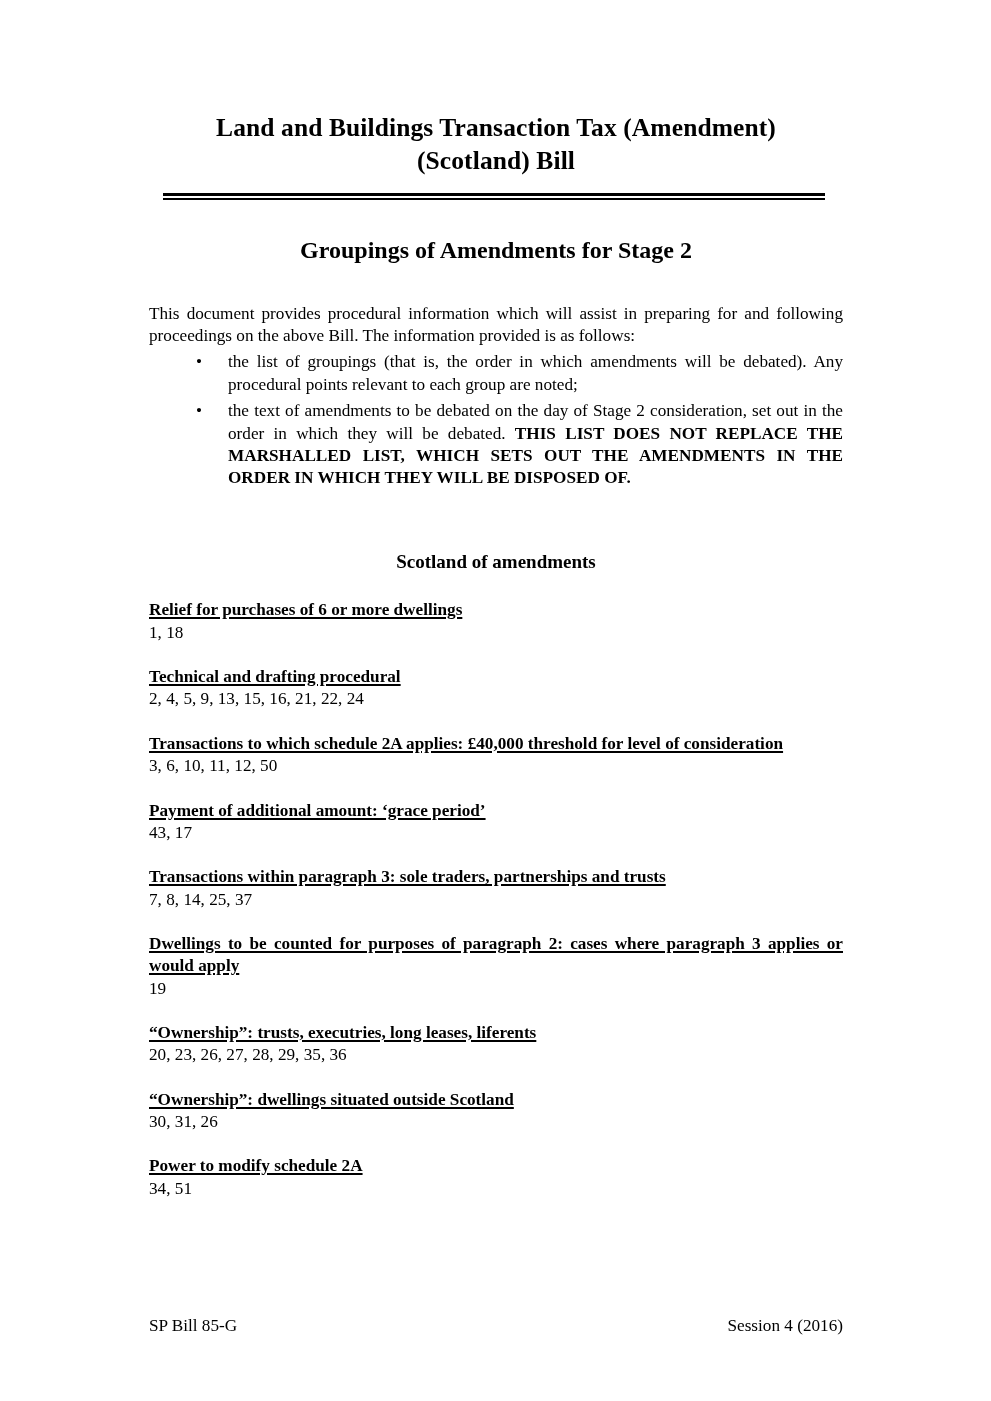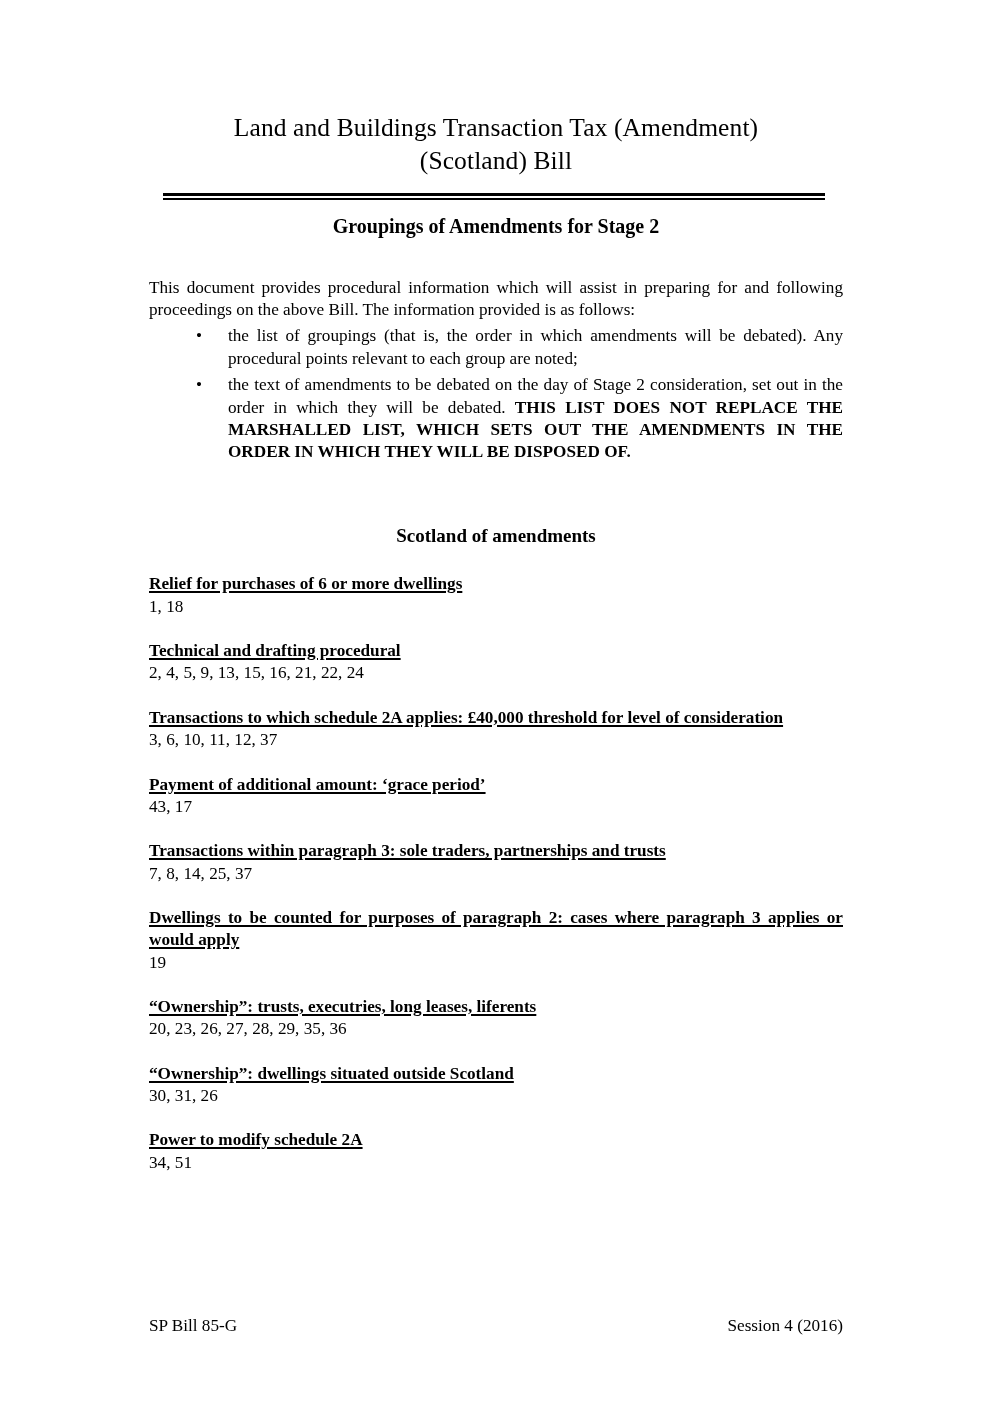--- a/index.html
+++ b/index.html
@@ -26,21 +26,21 @@
   
   .doc-title {
     margin: 0;
     padding-top: 112px;
     text-align: center;
     font-size: 25.5px;
     font-weight: normal;
     line-height: 1.28;
     letter-spacing: 0.1px;
   }
-  .title-line { display: block; }
+  .title-line { display: block; font-weight: bold; }
 
   .rule-wrap {
     margin: 0;
     padding-top: 16px;
     padding-left: 14px;
     padding-right: 18px;
   }
   .rule-thick {
     height: 3px;
     background: #000;
@@ -55,23 +55,23 @@
   }
   .rule-thin {
     height: 1.5px;
     background: #000;
     font-size: 0;
     line-height: 0;
   }
 
   .doc-subtitle {
     margin: 0;
-    padding-top: 14px;
+    padding-top: 35px;
     text-align: center;
-    font-size: 20px;
+    font-size: 24px;
     font-weight: bold;
     line-height: 1.25;
   }
 
   
   .intro {
     margin: 0;
     padding-top: 38px;
     text-align: justify;
     text-justify: inter-word;
@@ -194,21 +194,21 @@
       <div class="group-amendments">1, 18</div>
     </div>
 
     <div class="group">
       <div class="group-title">Technical and drafting procedural</div>
       <div class="group-amendments">2, 4, 5, 9, 13, 15, 16, 21, 22, 24</div>
     </div>
 
     <div class="group">
       <div class="group-title">Transactions to which schedule 2A applies: £40,000 threshold for level of consideration</div>
-      <div class="group-amendments">3, 6, 10, 11, 12, 37</div>
+      <div class="group-amendments">3, 6, 10, 11, 12, 50</div>
     </div>
 
     <div class="group">
       <div class="group-title">Payment of additional amount: ‘grace period’</div>
       <div class="group-amendments">43, 17</div>
     </div>
 
     <div class="group">
       <div class="group-title">Transactions within paragraph 3: sole traders, partnerships and trusts</div>
       <div class="group-amendments">7, 8, 14, 25, 37</div>

